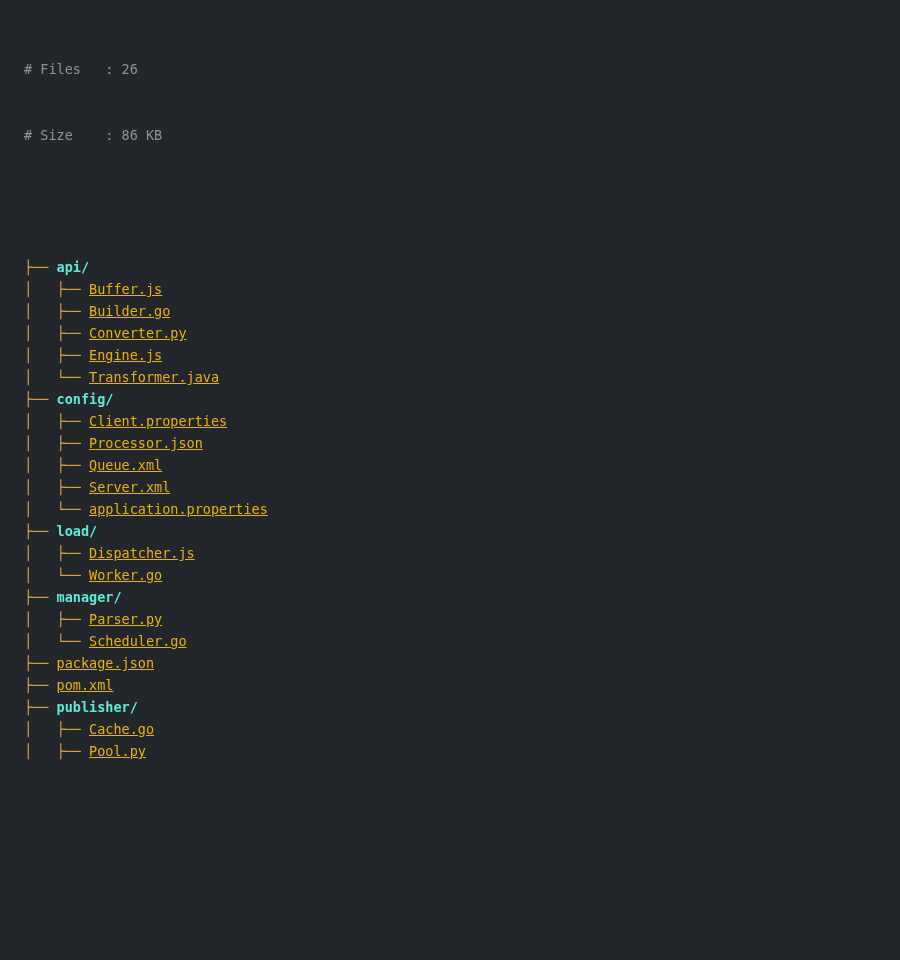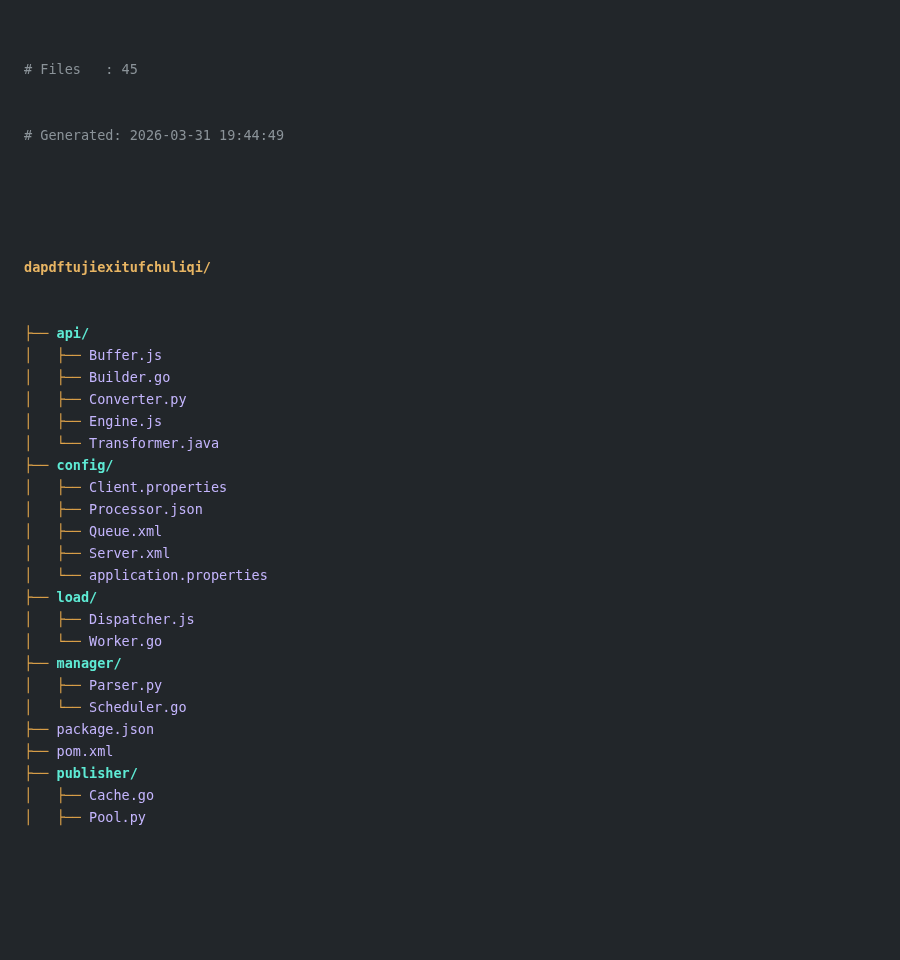--- a/index.html
+++ b/index.html
@@ -35,25 +35,25 @@
   }
   .dir {
     color: #5eead4;
     font-weight: bold;
   }
   .root {
     color: #e8b563;
     font-weight: bold;
   }
   .file {
-    color: #c4b5fd;
+    color: #eab308;
+    text-decoration: underline;
   }
 </style>
 </head>
 <body>
 
 <div id="terminal">
-  <div class="header-line"># Files   : 45</div>
-  <div class="header-line"># Generated: 2026-03-31 19:44:49</div>
+  <div class="header-line"># Files   : 26</div>
+  <div class="header-line"># Size    : 86 KB</div>
   <div class="blank"></div>
-  <div class="root">dapdftujiexitufchuliqi/</div>
   <div id="tree-body"><div class="tree-line"><span class="branch">├── </span><span class="dir">api/</span></div><div class="tree-line"><span class="branch">│   ├── </span><span class="file">Buffer.js</span></div><div class="tree-line"><span class="branch">│   ├── </span><span class="file">Builder.go</span></div><div class="tree-line"><span class="branch">│   ├── </span><span class="file">Converter.py</span></div><div class="tree-line"><span class="branch">│   ├── </span><span class="file">Engine.js</span></div><div class="tree-line"><span class="branch">│   └── </span><span class="file">Transformer.java</span></div><div class="tree-line"><span class="branch">├── </span><span class="dir">config/</span></div><div class="tree-line"><span class="branch">│   ├── </span><span class="file">Client.properties</span></div><div class="tree-line"><span class="branch">│   ├── </span><span class="file">Processor.json</span></div><div class="tree-line"><span class="branch">│   ├── </span><span class="file">Queue.xml</span></div><div class="tree-line"><span class="branch">│   ├── </span><span class="file">Server.xml</span></div><div class="tree-line"><span class="branch">│   └── </span><span class="file">application.properties</span></div><div class="tree-line"><span class="branch">├── </span><span class="dir">load/</span></div><div class="tree-line"><span class="branch">│   ├── </span><span class="file">Dispatcher.js</span></div><div class="tree-line"><span class="branch">│   └── </span><span class="file">Worker.go</span></div><div class="tree-line"><span class="branch">├── </span><span class="dir">manager/</span></div><div class="tree-line"><span class="branch">│   ├── </span><span class="file">Parser.py</span></div><div class="tree-line"><span class="branch">│   └── </span><span class="file">Scheduler.go</span></div><div class="tree-line"><span class="branch">├── </span><span class="file">package.json</span></div><div class="tree-line"><span class="branch">├── </span><span class="file">pom.xml</span></div><div class="tree-line"><span class="branch">├── </span><span class="dir">publisher/</span></div><div class="tree-line"><span class="branch">│   ├── </span><span class="file">Cache.go</span></div><div class="tree-line"><span class="branch">│   ├── </span><span class="file">Pool.py</span></div></div>
 </div>
 
 </body></html>

